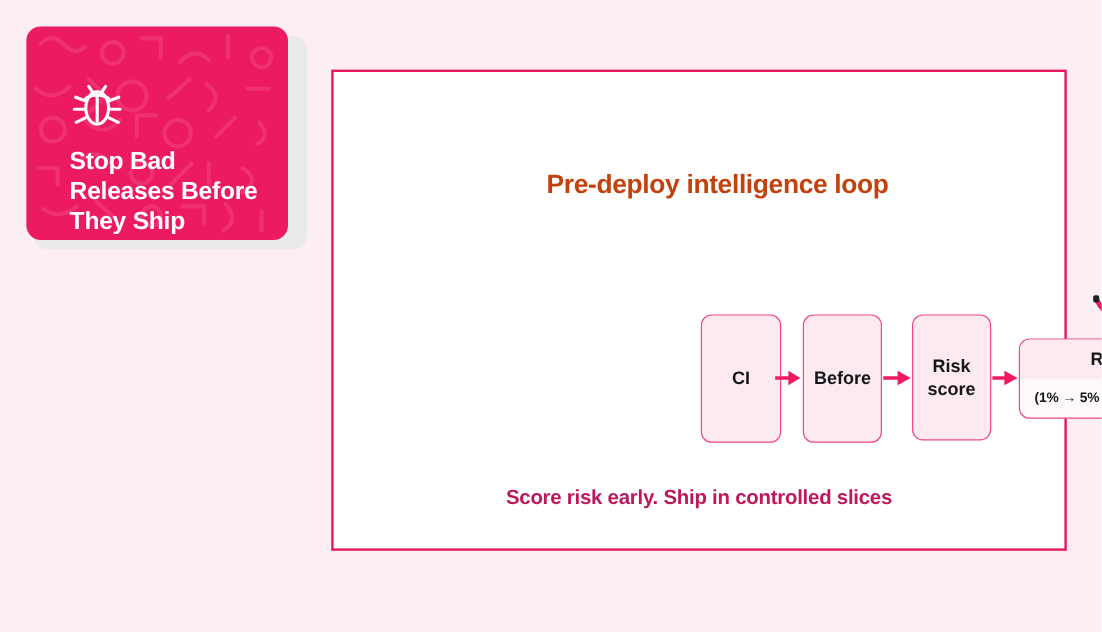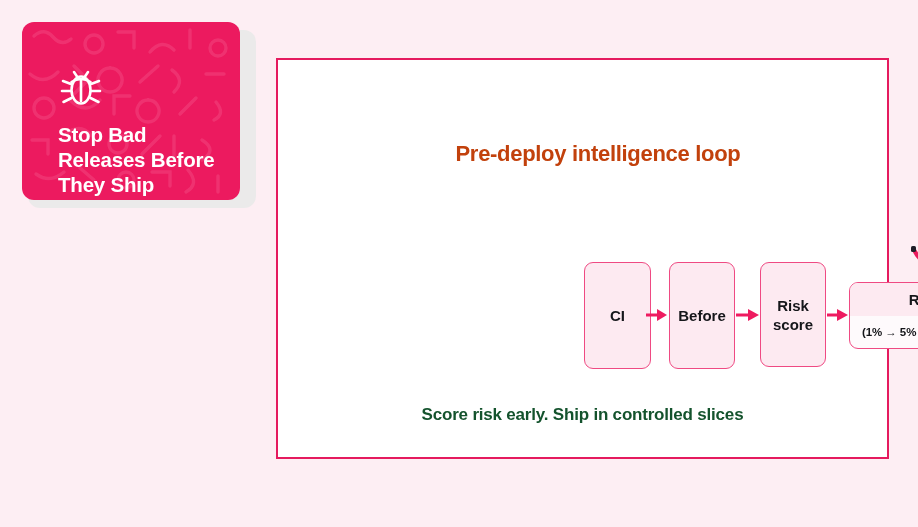--- a/index.html
+++ b/index.html
@@ -153,21 +153,21 @@
 
   #robot { position: absolute; left: 630px; top: 168px; width: 56px; height: 58px; }
 
   #tagline {
     position: absolute;
     left: 0; right: 0;
     top: 345px;
     text-align: center;
     font-size: 17px;
     font-weight: bold;
-    color: #14532d;
+    color: #be185d;
     letter-spacing: -0.2px;
   }
 </style>
 </head>
 <body>
 
 <div id="stage">
 
   <div id="promo-shadow"></div>
   <div id="promo-card">

